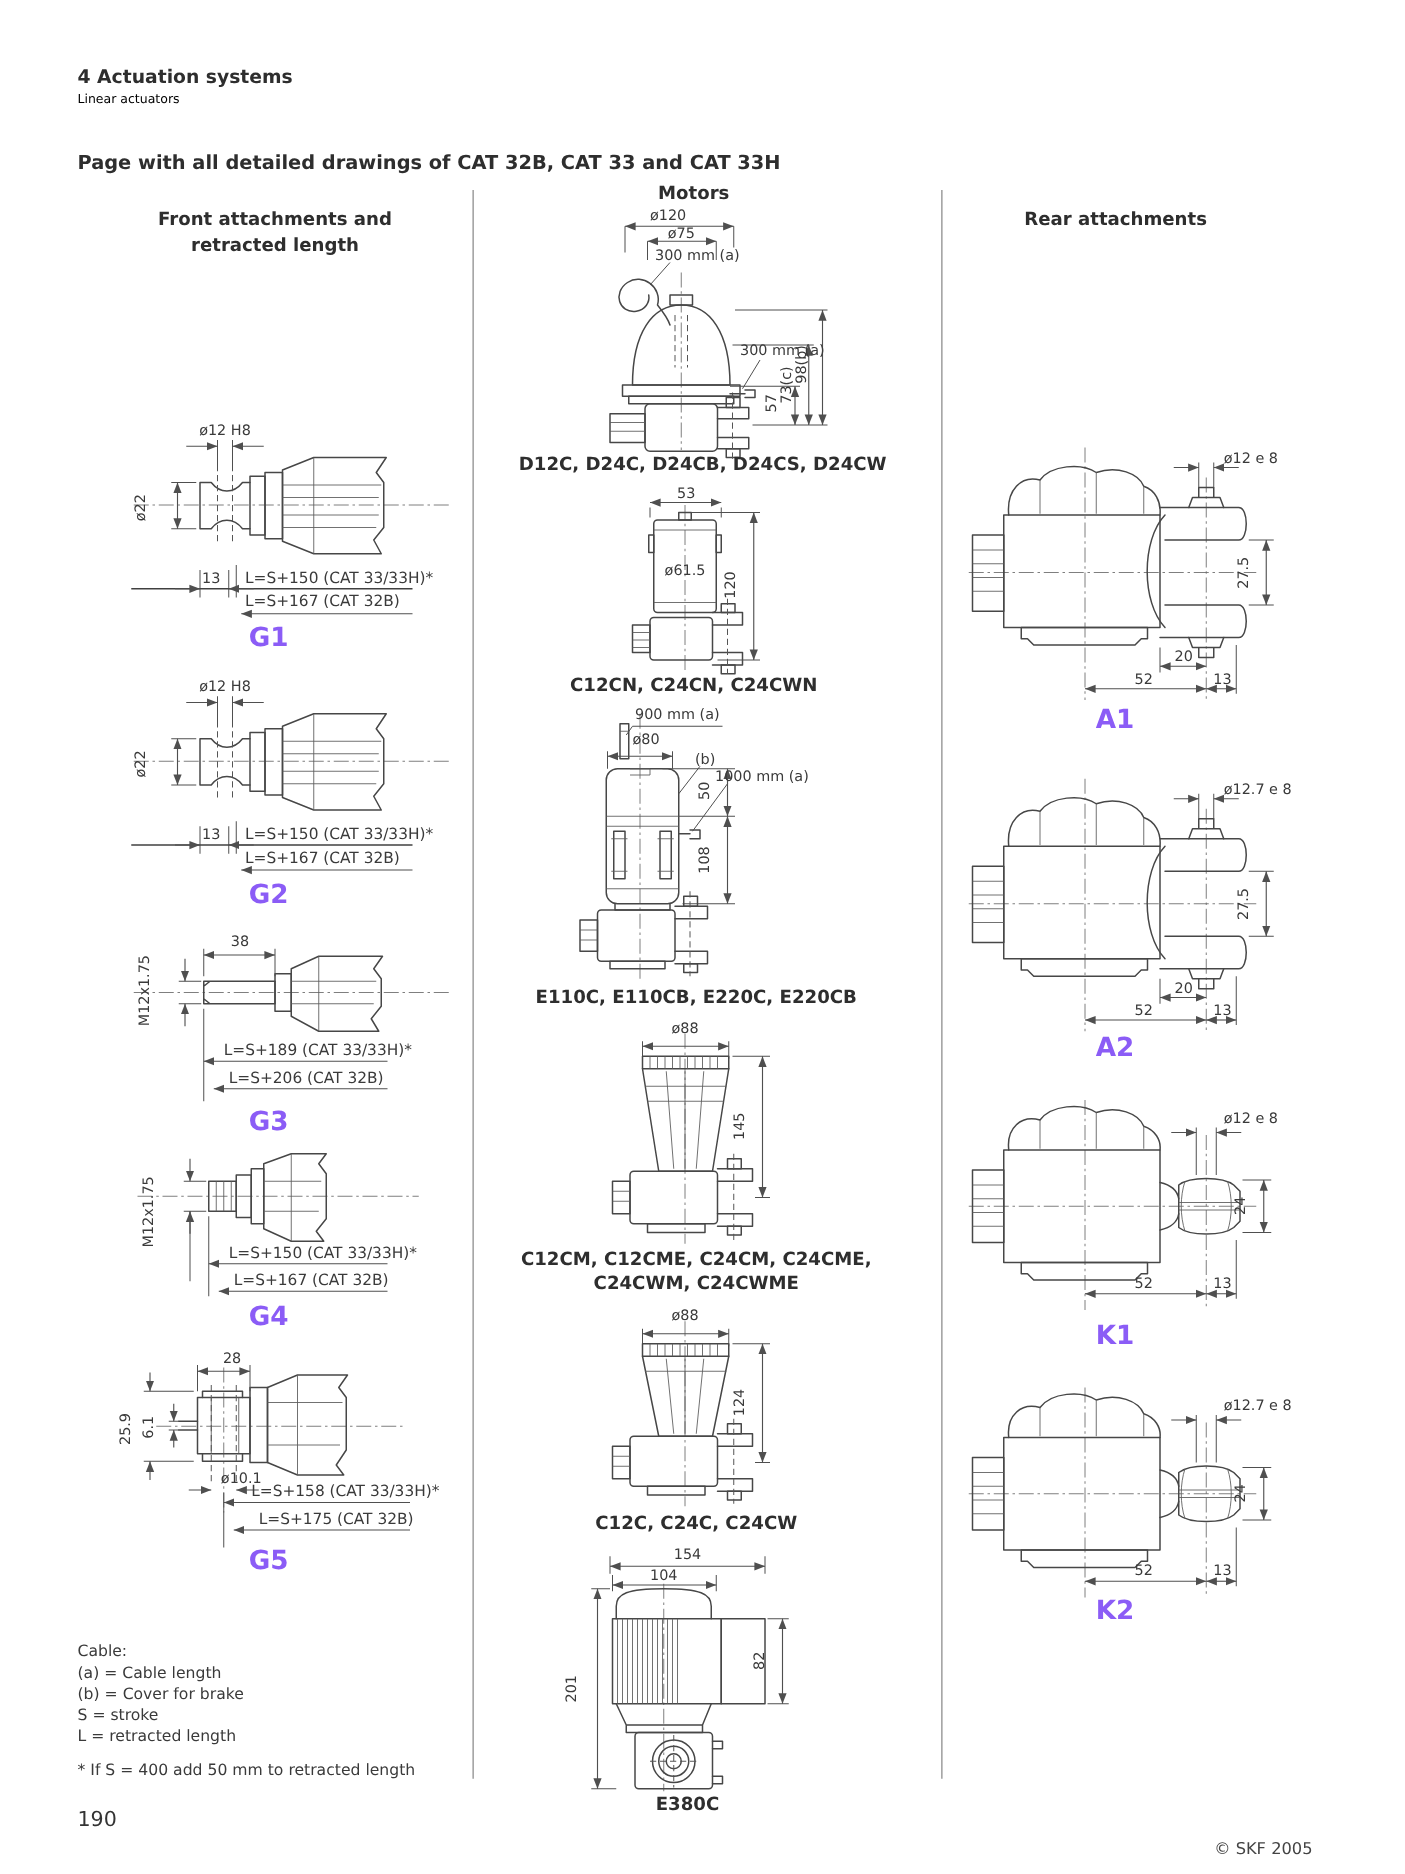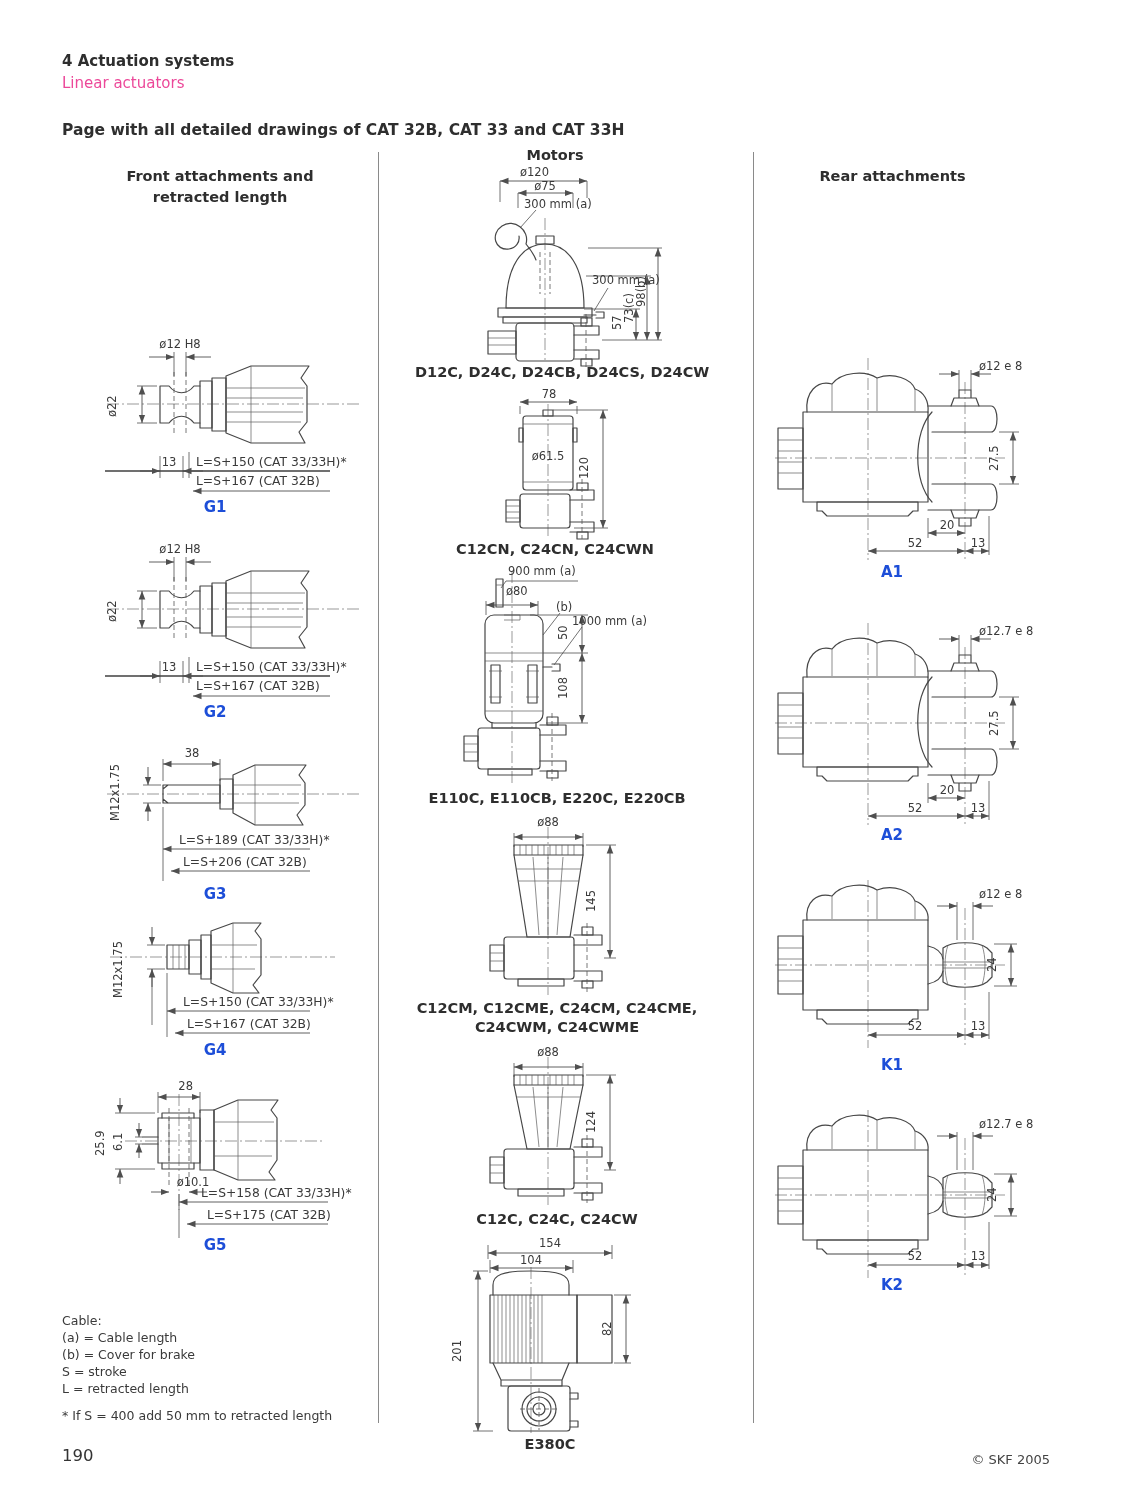--- a/index.html
+++ b/index.html
@@ -1,31 +1,31 @@
 <!DOCTYPE html>
 <html><head>
 <meta charset="utf-8">
 <style>
   html,body{margin:0;padding:0;background:#ffffff;}
   body{width:1124px;height:1499px;position:relative;overflow:hidden;
        font-family:"DejaVu Sans","Liberation Sans",sans-serif;color:#3a3a3a;}
   .abs{position:absolute;}
   .chapter{font-size:15px;font-weight:bold;color:#2e2e2e;}
-  .sub{font-size:15px;color:#ec4899;}
+  .sub{font-size:10px;color:#000000;}
   .title{font-size:15.5px;font-weight:bold;color:#2e2e2e;}
   .colhead{font-size:14.5px;font-weight:bold;color:#2e2e2e;text-align:center;line-height:21px;}
-  .dlabel{font-size:15px;font-weight:bold;color:#1d4ed8;text-align:center;}
+  .dlabel{font-size:21px;font-weight:bold;color:#8b5cf6;text-align:center;}
   .mlabel{font-size:14.5px;font-weight:bold;color:#2e2e2e;text-align:center;white-space:nowrap;}
   .dt{font-size:11.5px;line-height:13px;color:#3a3a3a;white-space:nowrap;}
   .lt{font-size:12.3px;line-height:15px;color:#3a3a3a;white-space:nowrap;}
   .rot{transform:rotate(-90deg);transform-origin:0 100%;}
   .legend div{font-size:12.5px;color:#3a3a3a;line-height:17px;}
   .footnote{font-size:12.5px;color:#3a3a3a;}
   .pagenum{font-size:16.5px;color:#333;}
-  .copyright{font-size:13px;color:#444;text-align:right;}
+  .copyright{font-size:13px;color:#444;text-align:right;margin-top:20px;}
   .vr{position:absolute;width:1px;background:#8a8a8a;}
   .drw{position:absolute;}
   .drw svg{position:absolute;left:0;top:0;}
   .ln{fill:none;stroke:#474747;stroke-width:1.2;stroke-linejoin:round;stroke-linecap:round;}
   .tn{fill:none;stroke:#5d5d5d;stroke-width:0.7;}
   .hd{stroke:#555;stroke-width:0.8;stroke-dasharray:5 3;fill:none;}
   .cl{stroke:#6d6d6d;stroke-width:0.7;stroke-dasharray:12 3 2 3;fill:none;}
   .dm{stroke:#4f4f4f;stroke-width:0.8;fill:none;}
   .dim{stroke:#4f4f4f;stroke-width:0.9;fill:none;}
   .bl{stroke:#404040;stroke-width:1.3;}
@@ -245,21 +245,21 @@
     <rect class="ln" x="80" y="106" width="50" height="34" rx="3"></rect>
     <rect class="ln" x="66" y="112" width="14" height="22"></rect>
     <path class="tn" d="M66,118 H80 M66,124 H80 M66,130 H80"></path>
     <path class="ln" d="M130,102 H154 V112 H130 M130,144 H154 V134 H130"></path>
     <rect class="ln" x="137" y="95" width="11" height="7"></rect>
     <rect class="ln" x="137" y="144" width="11" height="7"></rect>
     <line class="hd" x1="142" y1="91" x2="142" y2="151"></line>
     <path class="dm" d="M113,22 H168 M134,140 H168"></path>
     <line class="dim" x1="163" y1="22" x2="163" y2="140" marker-start="url(#ar)" marker-end="url(#ar)"></line>
   </svg>
-  <span class="dt abs" style="left:95px;top:0;width:28px;text-align:center">78</span>
+  <span class="dt abs" style="left:95px;top:0;width:28px;text-align:center">53</span>
   <span class="dt abs" style="left:86px;top:62px;width:44px;text-align:center">ø61.5</span>
   <span class="dt abs rot" style="left:151px;top:78px">120</span>
 </div>
 <div class="abs mlabel" style="left:415px;top:541px;width:280px">C12CN, C24CN, C24CWN</div>
 
 <div class="drw" style="left:430px;top:565px;width:290px;height:222px">
   <svg viewBox="0 0 290 222" width="290" height="222">
     <line class="cl" x1="82" y1="6" x2="82" y2="218"></line>
     <rect class="ln" x="66" y="14" width="7" height="28"></rect>
     <line class="tn" x1="66" y1="20" x2="73" y2="20"></line>

